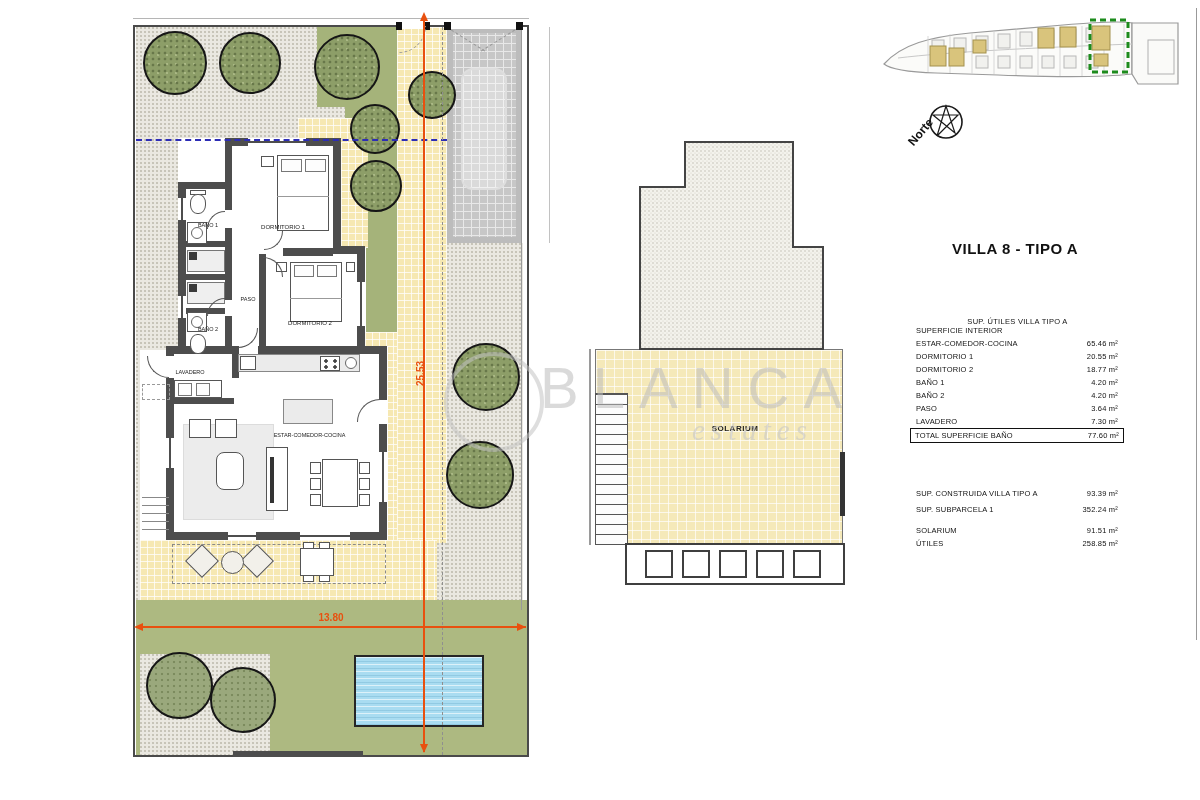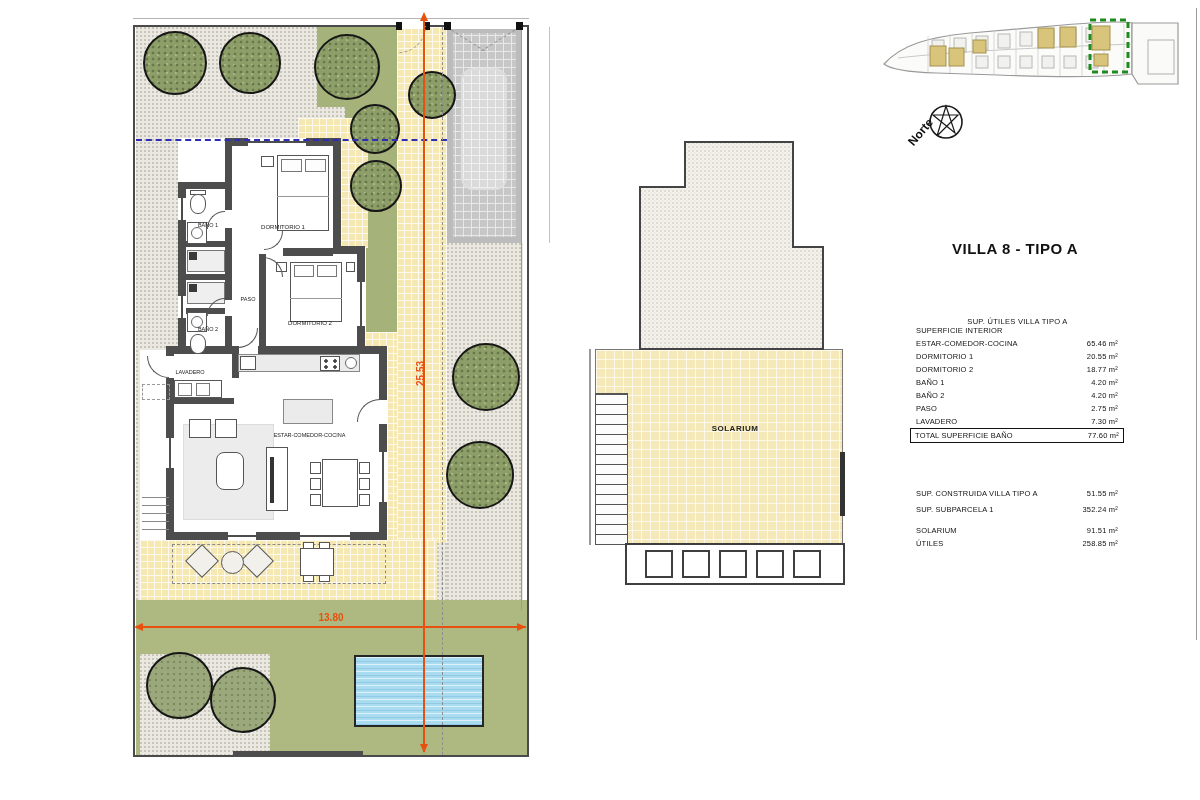--- a/index.html
+++ b/index.html
@@ -336,48 +336,53 @@
     <div class="trow">
         <span>BAÑO 1</span>
         <span class="v">4.20 m²</span>
       </div>
     <div class="trow">
         <span>BAÑO 2</span>
         <span class="v">4.20 m²</span>
       </div>
     <div class="trow">
         <span>PASO</span>
-        <span class="v">2.75 m²</span>
+        <span class="v">3.64 m²</span>
       </div>
     <div class="trow">
         <span>LAVADERO</span>
         <span class="v">7.30 m²</span>
       </div>
   </div>
 
   <div class="abs totalbox" style="left:910px;top:428px;width:214px;height:15px;">
     <span>TOTAL SUPERFICIE BAÑO</span>
       <span>77.60 m²</span>
   </div>
 
   <div class="abs" style="left:916px;top:486px;width:202px;">
     <div class="trow" style="line-height:16px;">
         <span>SUP. CONSTRUIDA VILLA TIPO A</span>
-        <span class="v">51.55 m²</span>
+        <span class="v">93.39 m²</span>
       </div>
     <div class="trow" style="line-height:16px;margin-bottom:6px;">
         <span>SUP. SUBPARCELA 1</span>
         <span class="v">352.24 m²</span>
       </div>
     <div class="trow">
         <span>SOLARIUM</span>
         <span class="v">91.51 m²</span>
       </div>
     <div class="trow">
         <span>ÚTILES</span>
         <span class="v">258.85 m²</span>
       </div>
   </div>
 
   <div class="abs sheetline" style="left:1196px;top:8px;width:1px;height:632px;"></div>
 
+  <div class="abs" style="left:430px;top:346px;width:520px;height:115px;pointer-events:none;">
+    <div class="abs wm-circle" style="left:14px;top:6px;width:92px;height:92px;"></div>
+    <div class="abs wm-big" style="left:110px;top:8px;">BLANCA</div>
+    <div class="abs wm-small" style="left:262px;top:68px;">estates</div>
+  </div>
 
 </div>
 
 </body></html>

